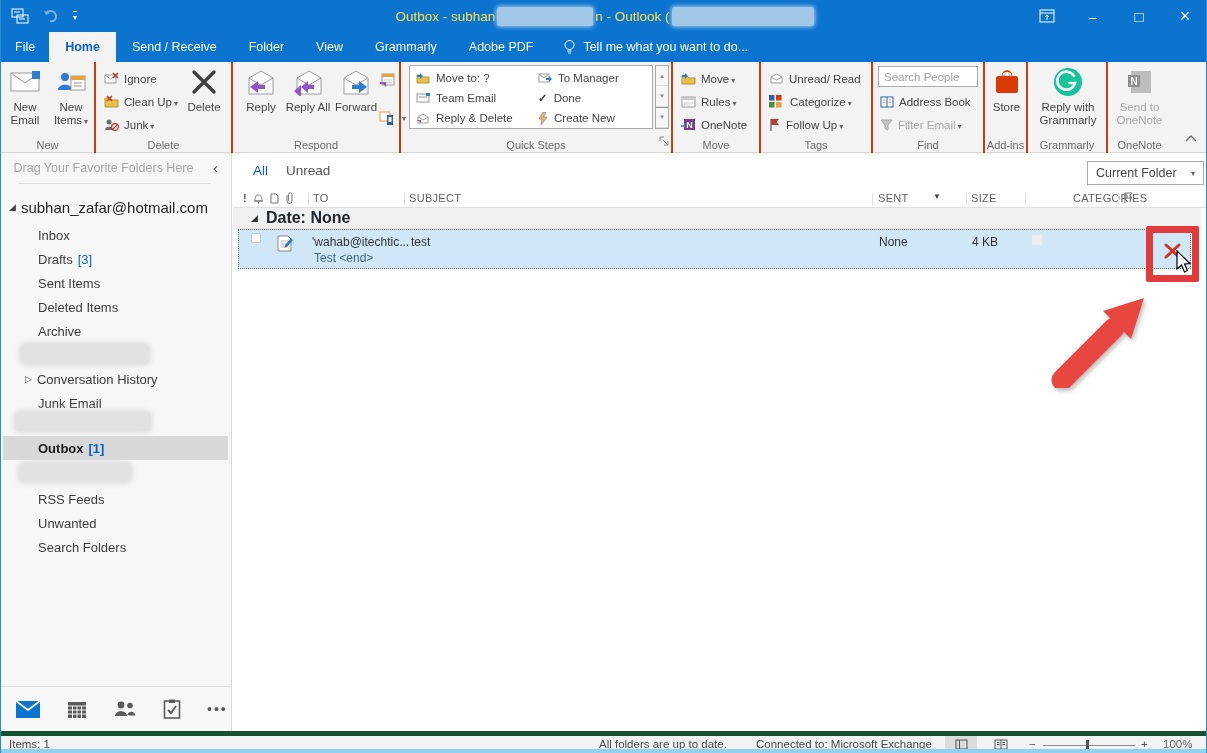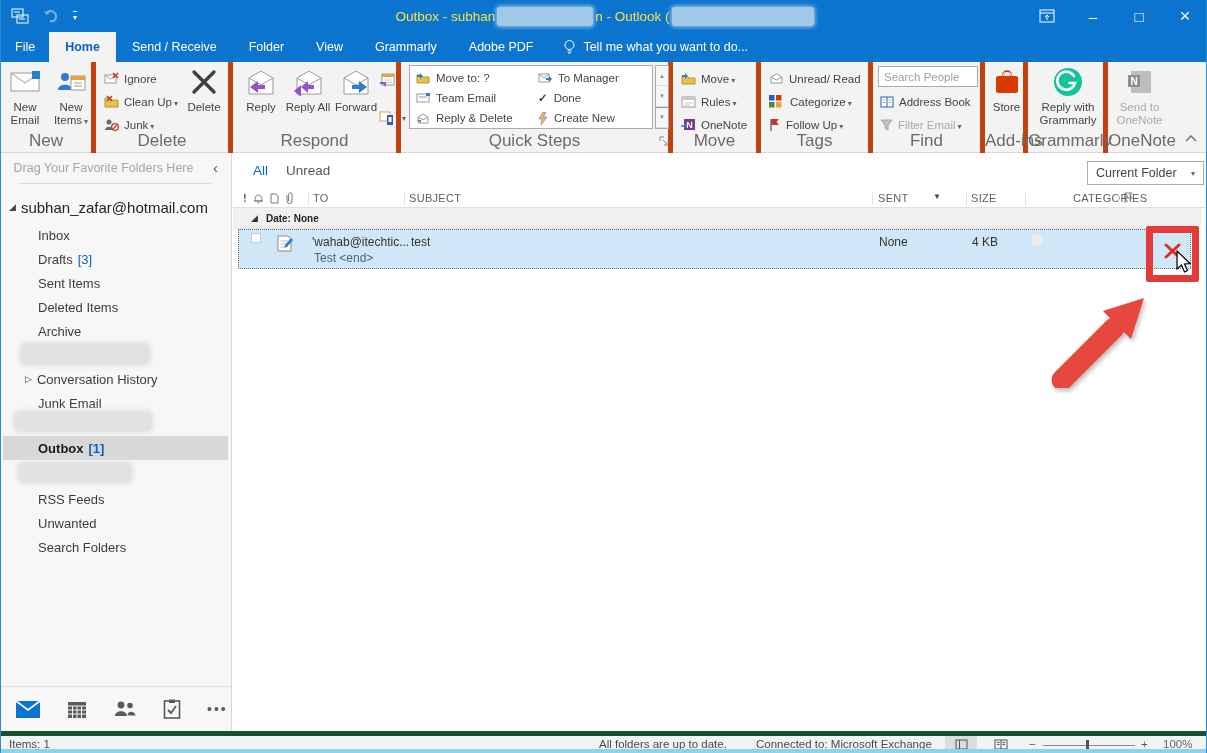--- a/index.html
+++ b/index.html
@@ -21,22 +21,22 @@
   
   .tabrow { position:absolute; left:0; top:32px; width:1207px; height:30px; background:#0b74cf;
             display:flex; align-items:stretch; font-size:12.5px; color:#fff; }
   .tab { padding:0 16px; display:flex; align-items:center; }
   .tab.active { background:#f3f3f4; color:#0b62c4; font-weight:bold; }
   .tellme { display:flex; align-items:center; gap:7px; padding:0 14px; color:#fff; }
 
   
   .ribbon { position:absolute; left:0; top:62px; width:1207px; height:91px; background:#f3f3f4;
             border-bottom:1px solid #d5d5d6; font-size:11.5px; color:#444; }
-  .rgroup { position:absolute; top:0; height:91px; border-right:5px solid #c2410c; }
-  .glabel { position:absolute; bottom:2px; left:0; right:0; text-align:center; font-size:17px; color:#6b6b6b; white-space:nowrap; }
+  .rgroup { position:absolute; top:0; height:91px; border-right:2px solid #c2410c; }
+  .glabel { position:absolute; bottom:2px; left:0; right:0; text-align:center; font-size:11px; color:#6b6b6b; white-space:nowrap; }
   .bigbtn { position:absolute; top:3px; height:72px; display:flex; flex-direction:column; align-items:center;
             text-align:center; line-height:13px; font-size:11.5px; color:#444; cursor:default; }
   .bigbtn .bicon { height:34px; display:flex; align-items:center; justify-content:center; margin-bottom:2px; }
   .smbtn { position:absolute; height:21px; display:flex; align-items:center; gap:5px; white-space:nowrap; }
   .drop { font-size:8px; color:#666; margin-left:2px; }
   .disabled { color:#a8a8a8 !important; }
   .qsbox { position:absolute; left:8px; top:3px; width:244px; height:64px; background:#fff; border:1px solid #ababab; }
   .qsrow { position:absolute; height:20px; display:flex; align-items:center; gap:6px; font-size:11.5px; color:#444; white-space:nowrap; }
   .qscroll { position:absolute; left:254px; top:3px; width:14px; height:64px; border:1px solid #ababab; background:#f6f6f6;
              display:flex; flex-direction:column; }
@@ -572,21 +572,21 @@
       <span class="abs" style="left:890px; top:3px;">
         <svg width="11" height="12" viewBox="0 0 11 12">
             <path d="M2 1 h7 l-2 2.5 L9 6 H2 Z" fill="none" stroke="#777"></path>
             <line x1="2" y1="1" x2="2" y2="11" stroke="#777"></line>
           </svg>
       </span>
     </div>
 
     <div class="abs" style="left:0; top:55px; width:968px; height:21px; background:#f0f0f0; border-bottom:1px solid #e4e4e4; display:flex; align-items:center; gap:8px; padding-left:18px;">
       <span class="tri" style="color:#333;">◢</span>
-      <span style="font-size:10px; font-weight:bold; color:#20262e;">Date: None</span>
+      <span style="font-size:16px; font-weight:bold; color:#20262e;">Date: None</span>
     </div>
 
     <div class="msgrow">
       <span class="abs" style="left:12px; top:3px; width:10px; height:10px; border:1px solid #b9cfe0; background:#fff;"></span>
       <span class="abs" style="left:38px; top:5px;">
         <svg width="17" height="18" viewBox="0 0 17 18">
             <path d="M1 1 h10 l3 3 v12 h-13 z" fill="#fff" stroke="#8a8a8a"></path>
             <line x1="3.5" y1="6" x2="11" y2="6" stroke="#b9b9b9"></line>
             <line x1="3.5" y1="9" x2="11" y2="9" stroke="#b9b9b9"></line>
             <line x1="3.5" y1="12" x2="8" y2="12" stroke="#b9b9b9"></line>

